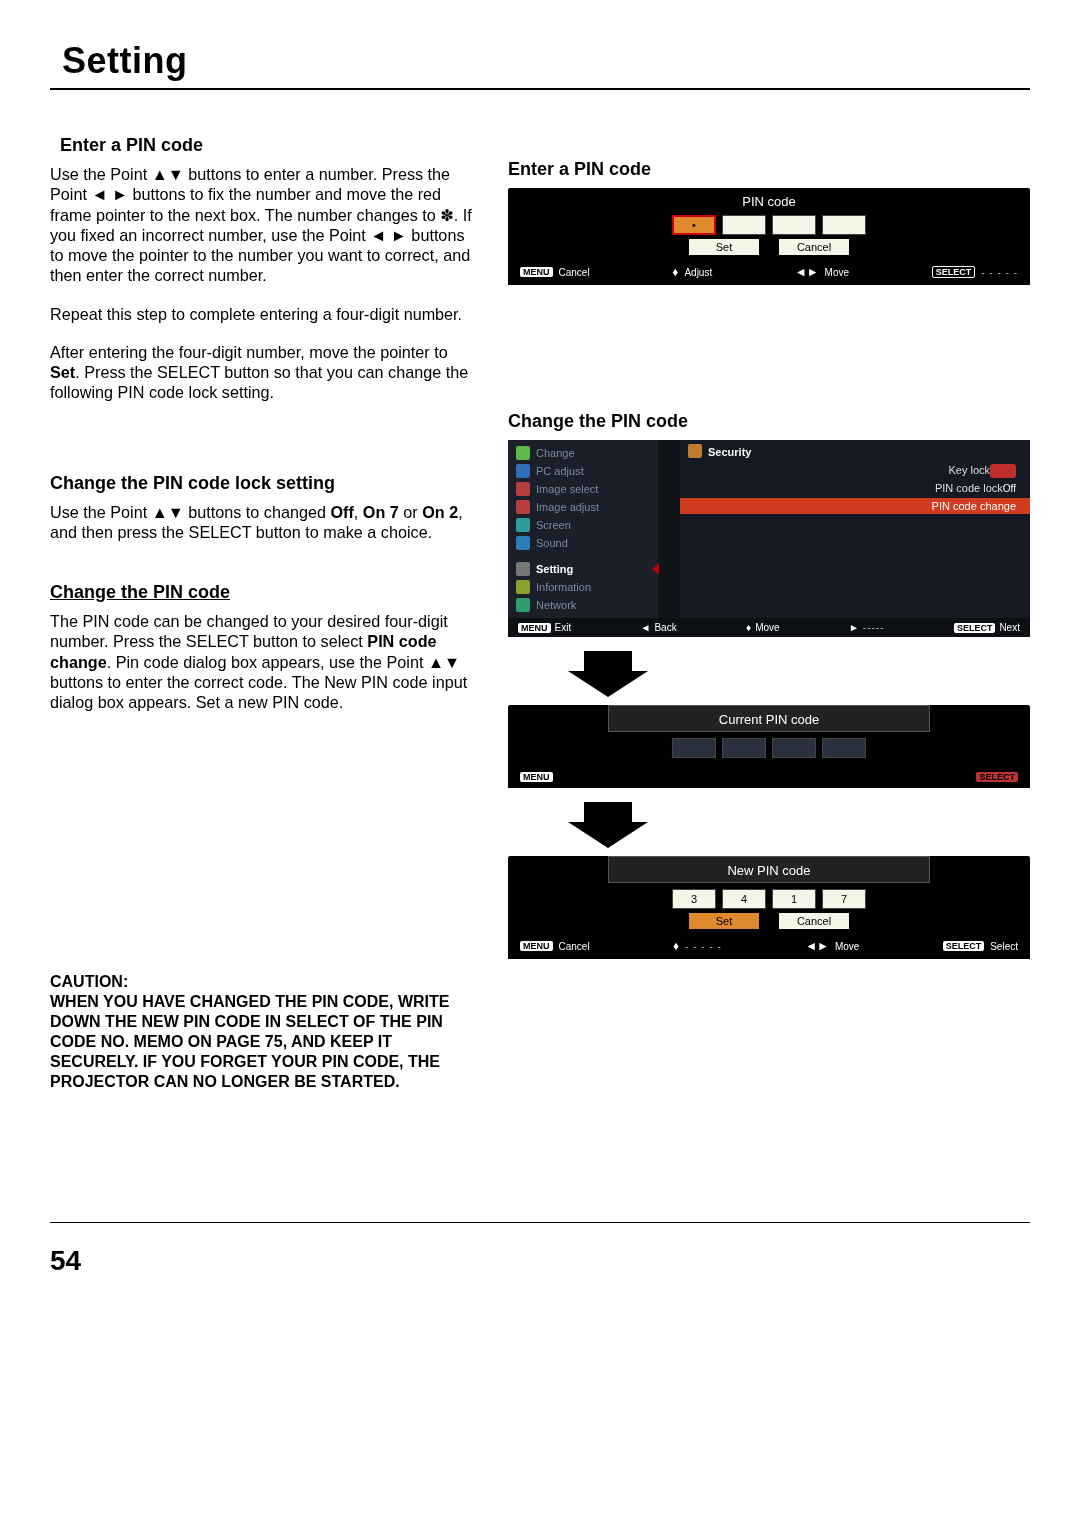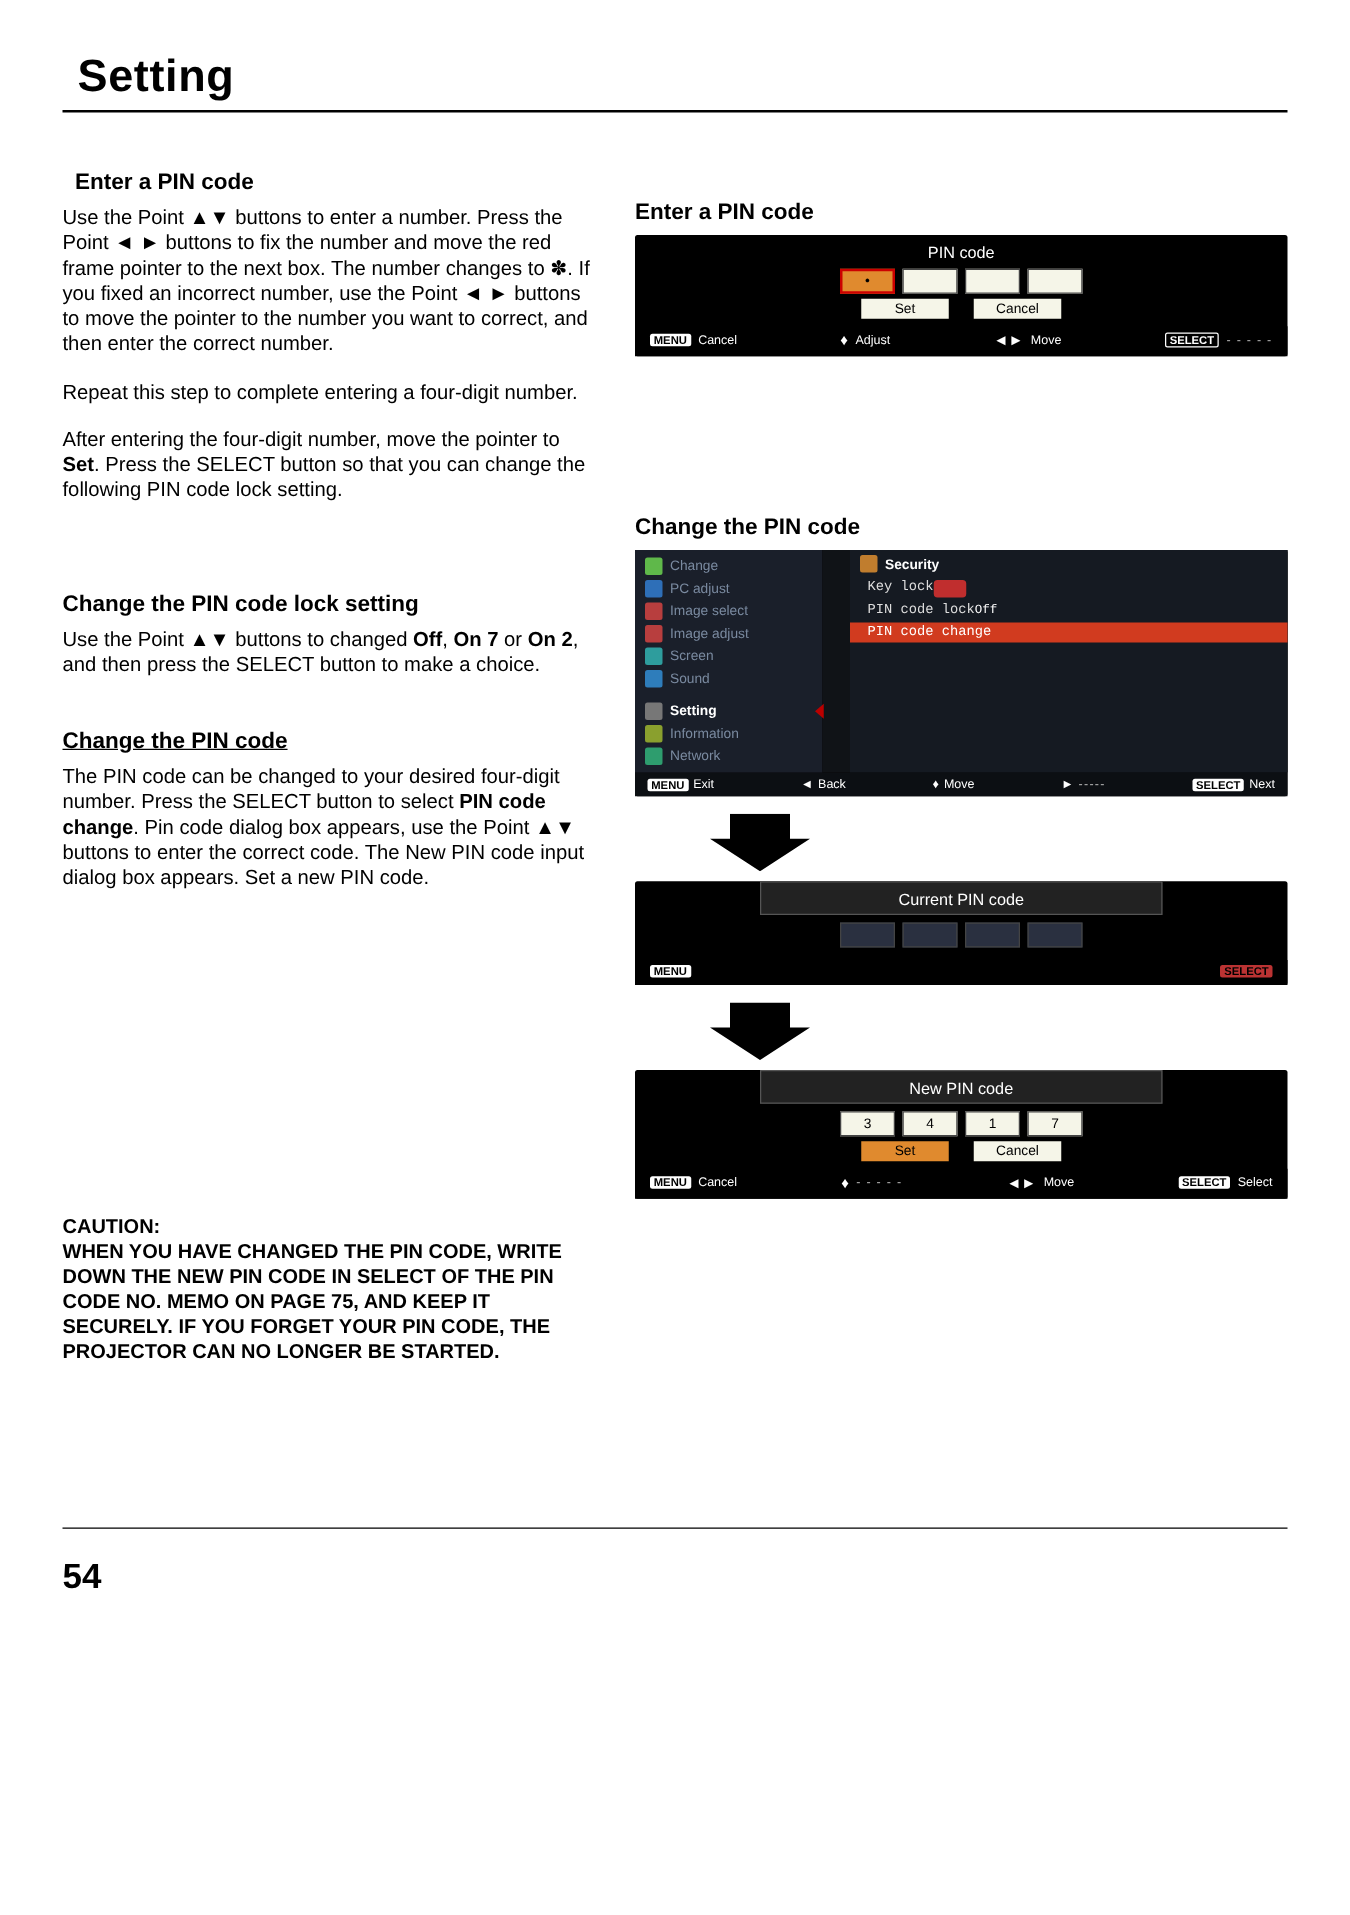--- a/index.html
+++ b/index.html
@@ -161,21 +161,21 @@
   .menu-right {
     flex:1; background:#151a22;
     display:flex;flex-direction:column;
     position:relative;
   }
   .menu-right-header{
     display:flex;align-items:flex-end;gap:6px;
     padding:4px 8px;color:#fff;font-weight:bold;
   }
   .lock-icon{width:14px;height:14px;background:#c07d2e;border-radius:2px;}
-  .mr-row{display:flex;justify-content:flex-start;padding:2px 14px;color:#ddd;font-family:Liberation Mono, monospace;}
+  .mr-row{display:flex;justify-content:flex-end;padding:2px 14px;color:#ddd;}
   .mr-row.sel{background:#d13b1f;color:#fff;}
   .mr-status{display:inline-block;width:26px;height:14px;border-radius:3px;}
   .st-red{background:#c02e2e;}
   .st-txt{font-size:10px;line-height:14px;text-align:center;color:#fff;}
   .menu-footer{
     display:flex;justify-content:space-between;
     padding:4px 10px; color:#fff; font-size:10px;
     background:#0c0f13;
   }
   .menu-footer .seg{display:flex;align-items:center;gap:4px;}

